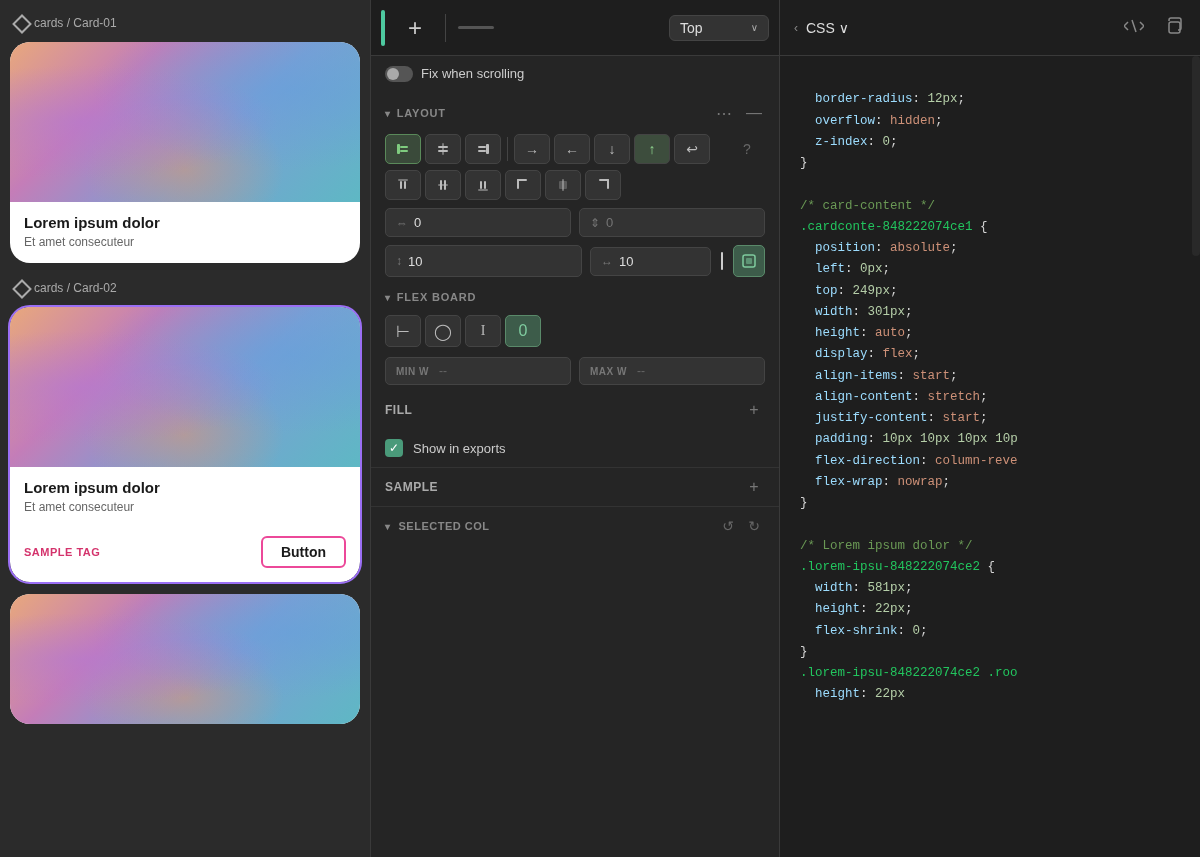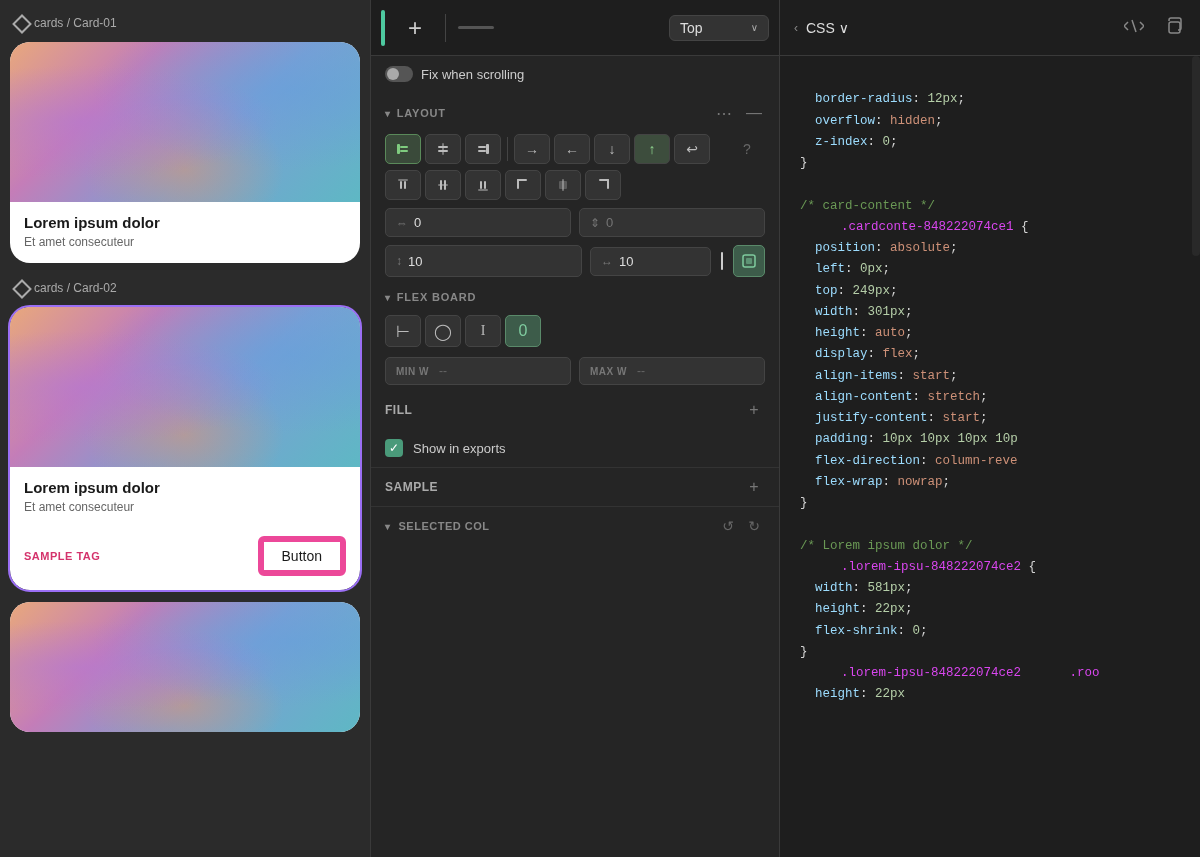--- a/index.html
+++ b/index.html
@@ -93,25 +93,25 @@
       align-items: center;
       padding: 8px 14px 14px;
     }
     .sample-tag {
       font-size: 11px;
       font-weight: 700;
       color: #d4336c;
       letter-spacing: 0.5px;
     }
     .card-button {
-      border: 6px solid #ec4899;
+      border: 2px solid #ec4899;
       border-radius: 6px;
       background: #fff;
       color: #1a1a1a;
-      font-weight: 400;
+      font-weight: 700;
       font-size: 14px;
       padding: 6px 18px;
       cursor: pointer;
     }
 
     
     .selection-handle {
       position: absolute;
       width: 8px; height: 8px;
       background: #fff;
@@ -183,21 +183,21 @@
       min-width: 100px;
       justify-content: space-between;
     }
     .chevron-down {
       font-size: 10px;
       color: #aaa;
     }
 
     .fix-scroll-row {
       display: flex;
-      align-items: center;
+      align-items: flex-start;
       gap: 8px;
       padding: 10px 14px;
       color: #ccc;
       font-size: 13px;
     }
     .toggle-switch {
       width: 28px; height: 16px;
       background: #555;
       border-radius: 8px;
       position: relative;
@@ -499,21 +499,21 @@
     }
 
     .code-block {
       padding: 12px 20px;
       font-family: 'Courier New', monospace;
       font-size: 12.5px;
       line-height: 1.7;
       color: #d4d4d4;
       white-space: pre;
     }
-    .c-selector { color: #d946ef; margin-left: 41px; }
+    .c-selector { color: #22c55e; }
     .c-comment { color: #6a9955; }
     .c-property { color: #9cdcfe; }
     .c-value { color: #ce9178; }
     .c-number { color: #b5cea8; }
     .c-punctuation { color: #d4d4d4; }
     .c-brace { color: #d4d4d4; }
 
     
     ::-webkit-scrollbar { width: 6px; }
     ::-webkit-scrollbar-track { background: #1a1a1a; }

